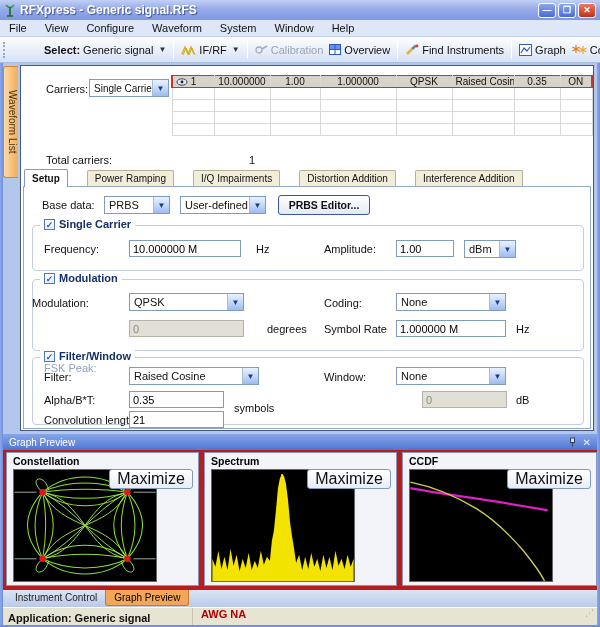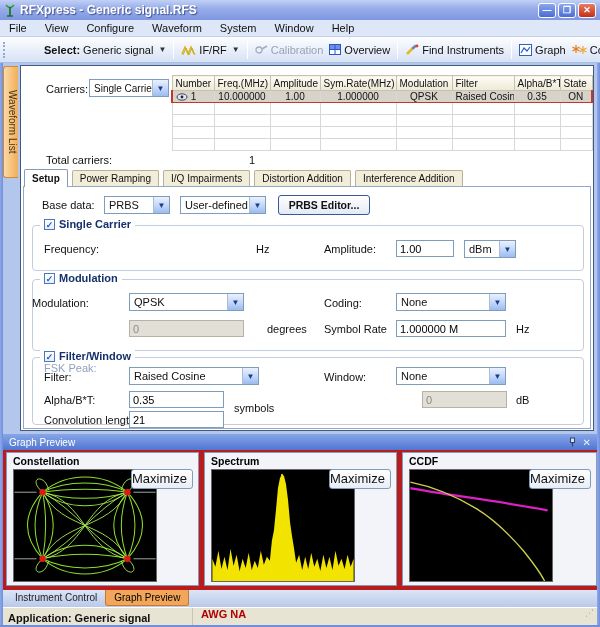--- a/index.html
+++ b/index.html
@@ -43,31 +43,31 @@
   .group{position:absolute;border:1px solid #c2cde0;border-radius:4px;box-sizing:border-box;}
   .grouphead{position:absolute;background:#fff;padding:0 4px;display:flex;align-items:center;gap:4px;z-index:2;}
   
   .ctable{position:absolute;border-collapse:collapse;table-layout:fixed;font-size:10px;background:#fff;}
   .ctable th{background:linear-gradient(180deg,#fdfcf6,#eee9d6);border:1px solid #c9c1a9;font-weight:normal;text-align:left;padding:0 3px;height:14px;overflow:hidden;white-space:nowrap;}
   .ctable td{border:1px solid #d8d8d8;height:11px;padding:0 3px;overflow:hidden;white-space:nowrap;}
   .ctable tr.sel td{background:#d7d3cb;border-top:1px solid #c0392b;border-bottom:1px solid #c0392b;text-align:center;}
   .ctable tr.sel td:first-child{border-left:2px solid #c0392b;text-align:left;}
   .ctable tr.sel td:last-child{border-right:2px solid #c0392b;}
   
-  .tab{display:inline-flex;align-items:center;height:17px;padding:0 7px;font-size:10px;border:1px solid #b8b098;border-bottom:none;background:#f2edd9;margin-right:1px;border-radius:2px 2px 0 0;box-sizing:border-box;}
+  .tab{display:inline-flex;align-items:center;height:17px;padding:0 7px;font-size:10px;border:1px solid #b8b098;border-bottom:none;background:#f2edd9;margin-right:16px;border-radius:2px 2px 0 0;box-sizing:border-box;}
   .tab.active{background:#fff;border-color:#8a9ab8;font-weight:bold;height:18px;position:relative;z-index:3;}
   .setuppanel{position:absolute;left:2px;top:120px;width:568px;height:243px;background:#fff;border:1px solid #96a8c8;box-sizing:border-box;}
   
   .dockheader{left:3px;top:434px;width:594px;height:16px;background:linear-gradient(180deg,#86a6e8,#5076d2);color:#fff;font-size:10px;display:flex;align-items:center;padding:0 6px;box-sizing:border-box;z-index:35;}
   .dockicons{margin-left:auto;display:flex;gap:6px;align-items:center;color:#e8eefc;font-size:10px;}
   .dockbody{left:3px;top:450px;width:594px;height:140px;background:#b91c1c;z-index:30;}
   .gpanel{position:absolute;top:2px;height:134px;background:#f2f4fa;border:1px solid #8898b8;box-sizing:border-box;}
   .gtitle{position:absolute;left:6px;top:2px;font-weight:bold;font-size:10.5px;color:#000;}
   .plot{position:absolute;left:6px;top:16px;width:142px;height:111px;background:#000;border:1px solid #666;}
-  .maxbtn{position:absolute;right:5px;top:16px;width:62px;height:20px;border:1px solid #7f9db9;border-radius:3px;background:linear-gradient(180deg,#fff,#e8edf6);font-size:13px;line-height:18px;box-sizing:border-box;}
+  .maxbtn{position:absolute;right:5px;top:16px;width:84px;height:20px;border:1px solid #7f9db9;border-radius:3px;background:linear-gradient(180deg,#fff,#e8edf6);font-size:16px;text-align:center;line-height:18px;box-sizing:border-box;}
   
   .btabs{left:3px;top:590px;width:594px;height:17px;background:linear-gradient(180deg,#dce5f6,#b9c9e9);display:flex;align-items:flex-start;padding-left:4px;box-sizing:border-box;z-index:35;}
   .btab{height:15px;padding:0 8px;font-size:10px;display:flex;align-items:center;color:#222;border-radius:0 0 3px 3px;}
   .btab.active{background:#f2a65a;border:1px solid #c87830;border-top:none;color:#000;}
   .statusbar{left:3px;top:607px;width:594px;height:20px;background:#e8e4d4;border-top:1px solid #fff;display:flex;align-items:flex-start;box-sizing:border-box;z-index:35;}
   .statusapp{font-weight:bold;padding:0 5px;width:190px;border-right:1px solid #c8c4b4;height:100%;display:flex;align-items:center;box-sizing:border-box;}
   .statusawg{font-weight:bold;color:#b00000;padding:0 8px;}
   .grip{margin-left:auto;color:#a8a494;font-size:9px;padding-right:3px;}
 </style>
 </head>
@@ -182,30 +182,20 @@
           <col style="width:42px">
           <col style="width:56px">
           <col style="width:50px">
           <col style="width:76px">
           <col style="width:56px">
           <col style="width:62px">
           <col style="width:46px">
           <col style="width:32px">
         </colgroup>
       <tbody>
-          <tr>
-        <th>Number</th>
-        <th>Freq.(MHz)</th>
-        <th>Amplitude</th>
-        <th>Sym.Rate(MHz)</th>
-        <th>Modulation</th>
-        <th>Filter</th>
-        <th>Alpha/B*T</th>
-        <th>State</th>
-      </tr>
       <tr class="sel">
         <td><svg width="12" height="8" style="vertical-align:middle">
                 <ellipse cx="6" cy="4" rx="5" ry="3.2" fill="#dfe7f2" stroke="#445"></ellipse>
                 <circle cx="6" cy="4" r="1.4" fill="#223"></circle>
               </svg> <span>1</span></td>
         <td>10.000000</td>
         <td>1.00</td>
         <td>1.000000</td>
         <td>QPSK</td>
         <td>Raised Cosine</td>
@@ -278,20 +268,21 @@
           <span class="carrow">▼</span>
         </span>
       <span class="xpbtn" style="left:254px;top:8px;width:92px;height:20px;line-height:18px">PRBS Editor...</span>
 
       <div class="group" style="left:8px;top:38px;width:552px;height:46px"></div>
       <div class="grouphead" style="left:16px;top:31px">
         <span class="checkbox">✓</span>
         <span class="grouptitle">Single Carrier</span>
       </div>
       <span class="fieldlabel" style="left:20px;top:56px">Frequency:</span>
+      <input class="tinput" style="left: 105px; top: 53px; width: 112px;" value="10.000000 M">
       <span class="fieldlabel" style="left:232px;top:56px">Hz</span>
       <span class="fieldlabel" style="left:300px;top:56px">Amplitude:</span>
       <input class="tinput" style="left: 372px; top: 53px; width: 58px;" value="1.00">
       <span class="combo" style="left:440px;top:53px;width:52px">
           <span class="ctext">dBm</span>
           <span class="carrow">▼</span>
         </span>
 
       <div class="group" style="left:8px;top:92px;width:552px;height:72px"></div>
       <div class="grouphead" style="left:16px;top:85px">

